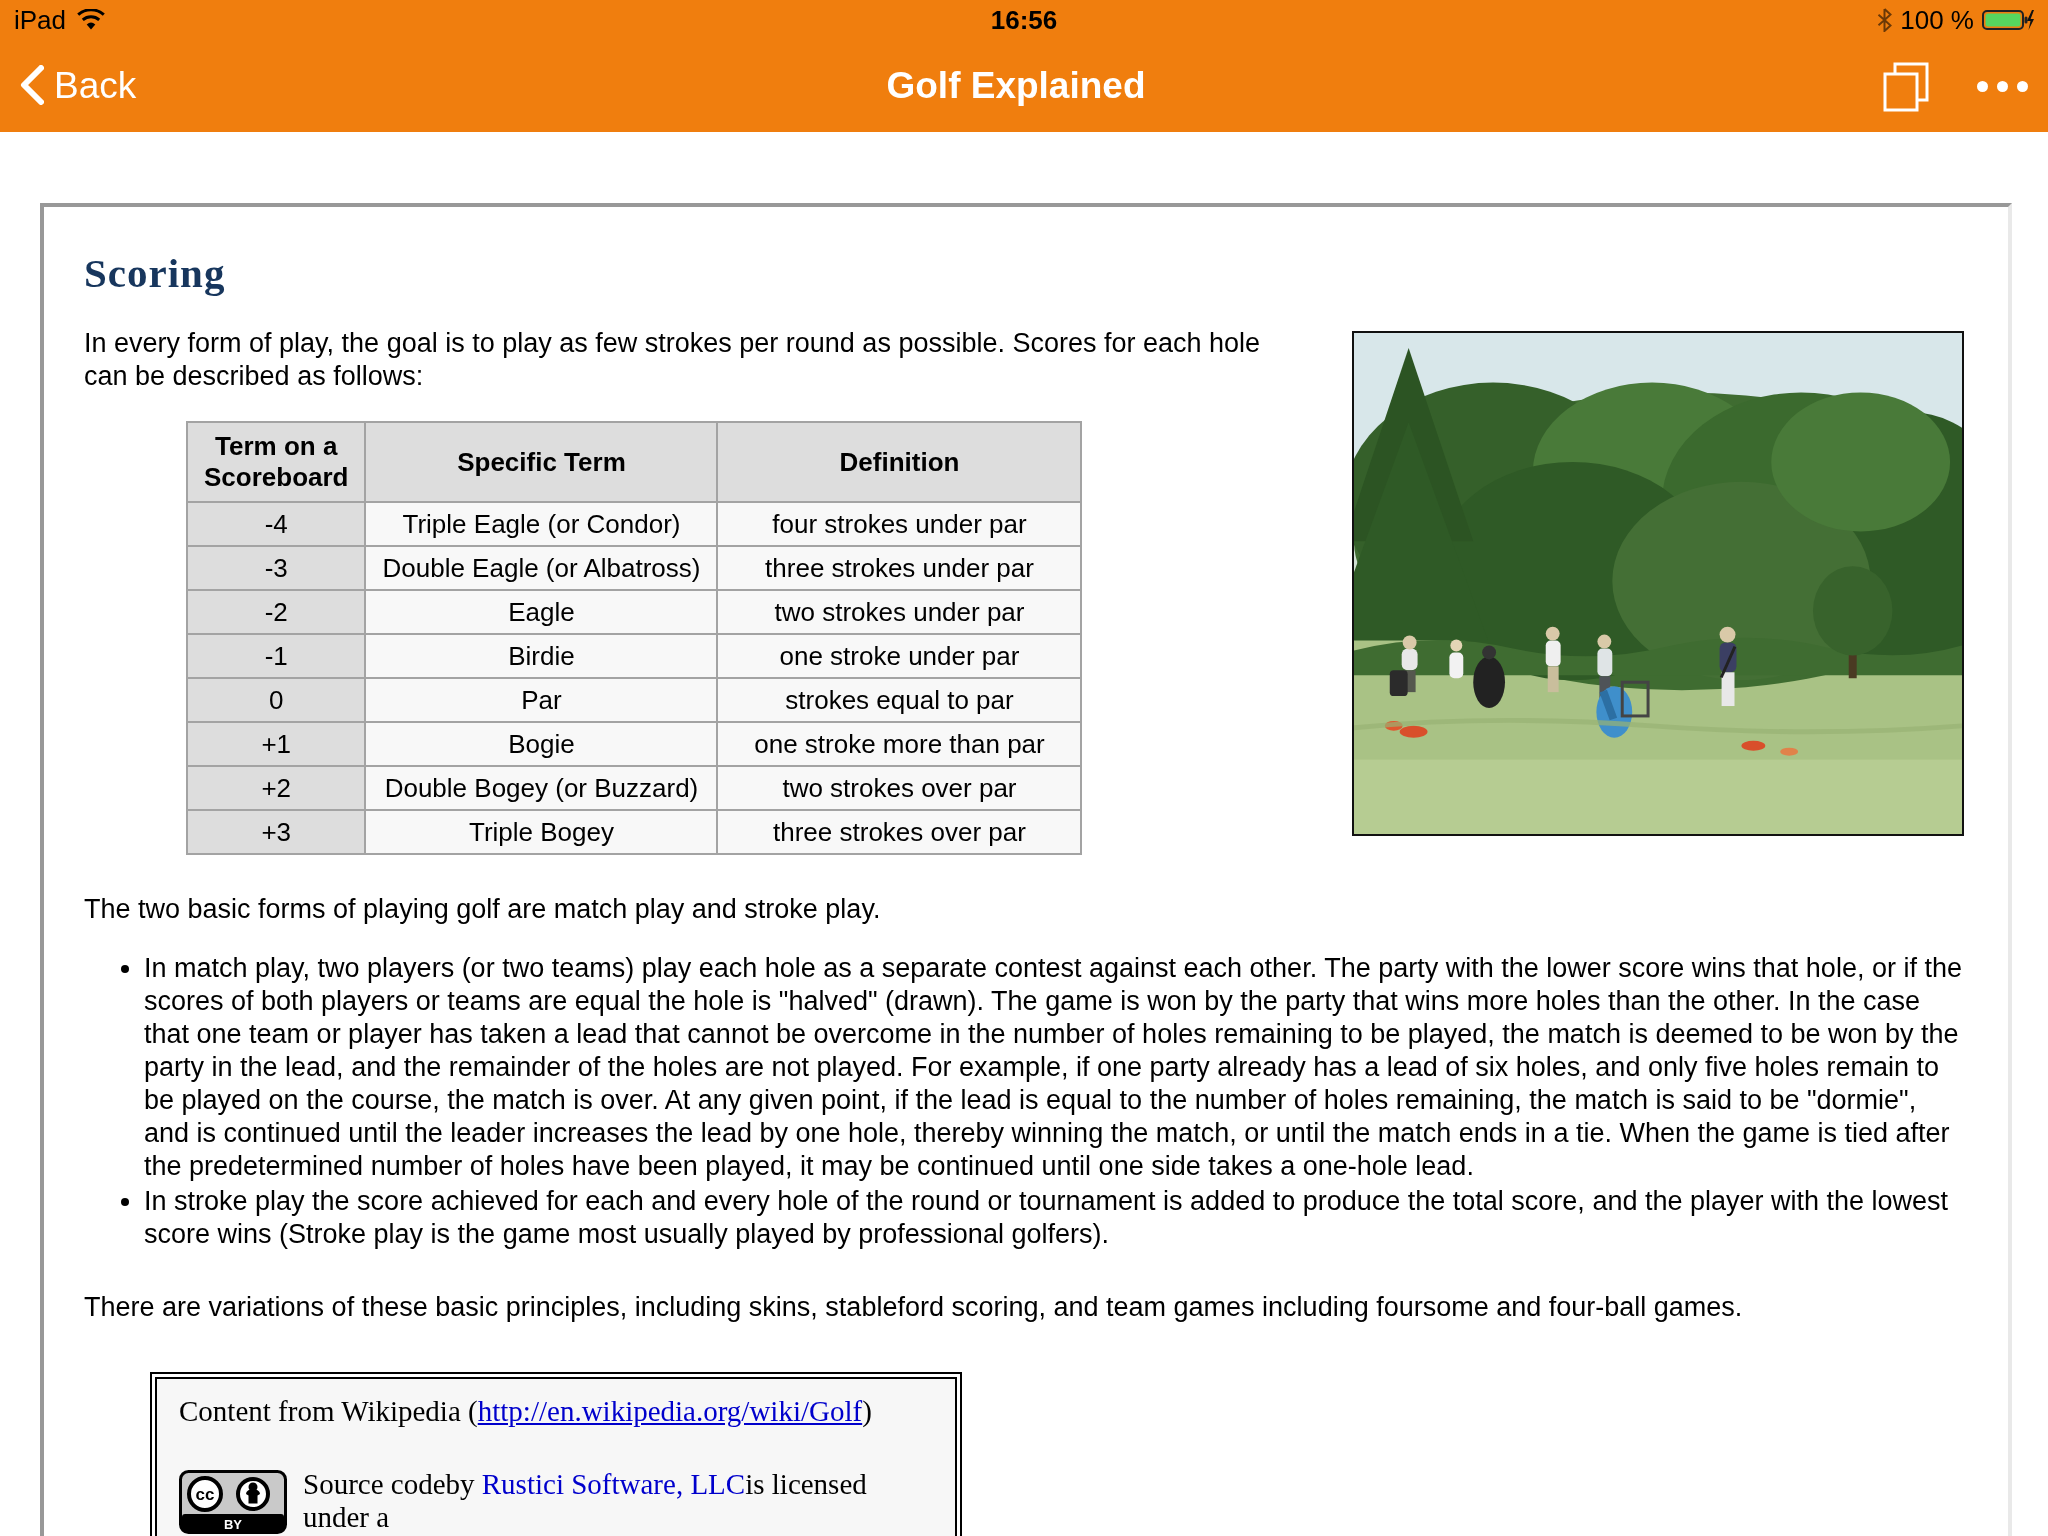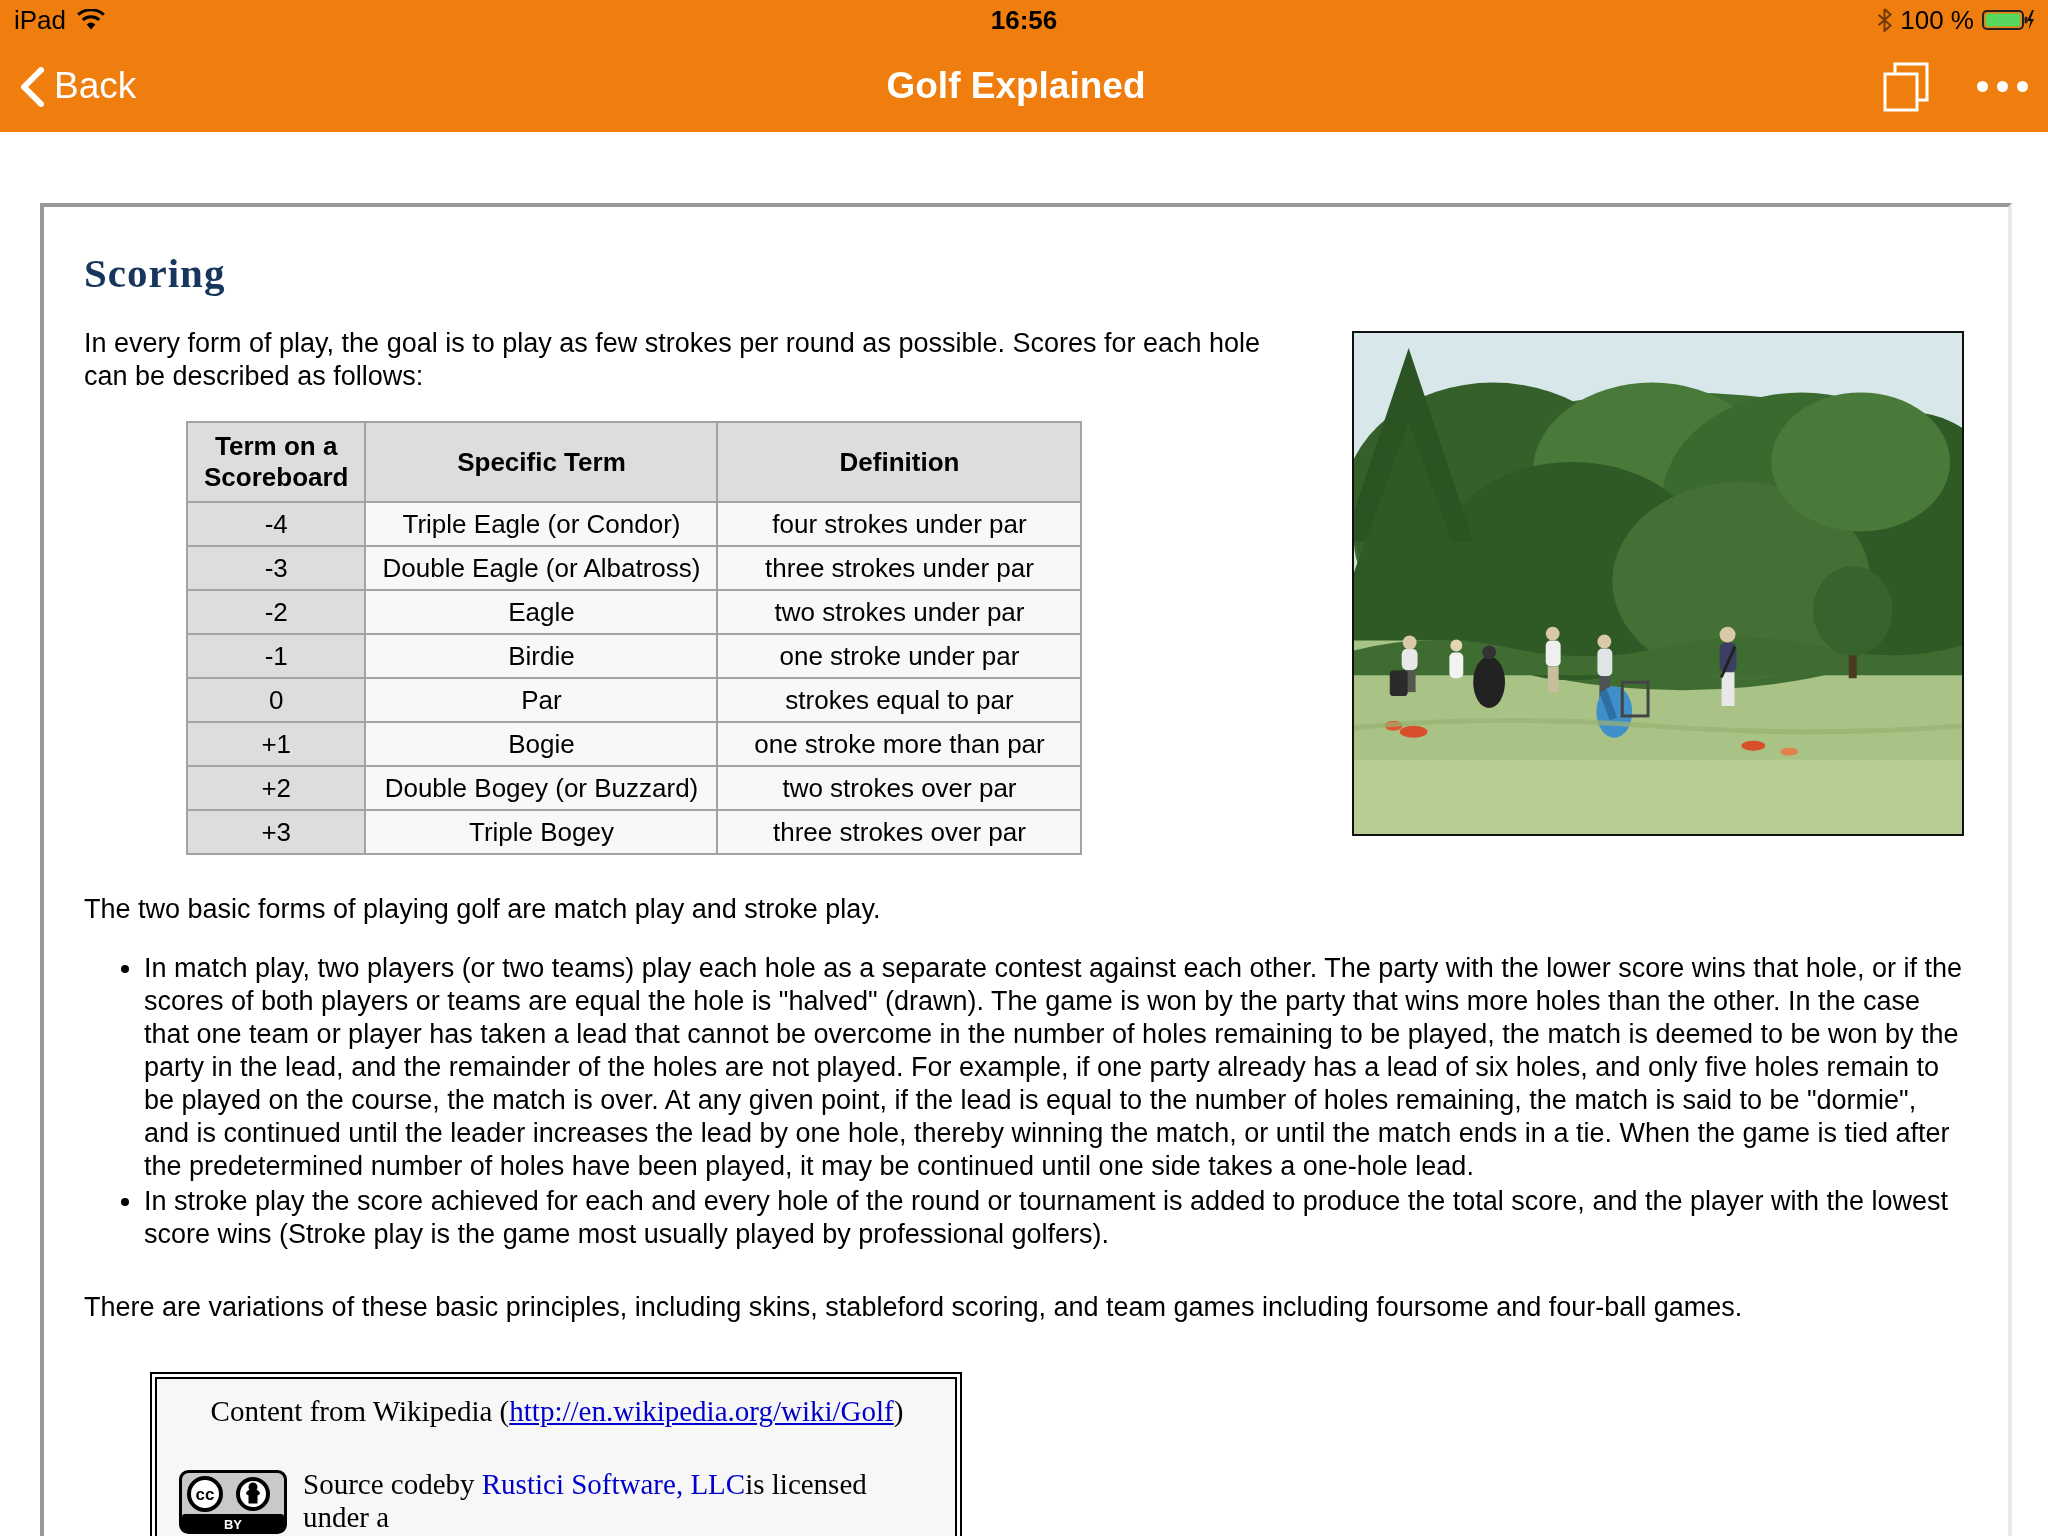--- a/index.html
+++ b/index.html
@@ -16,21 +16,21 @@
     font-family:"Liberation Sans",sans-serif;color:#000;}
   
   .status-bar{height:40px;background:var(--accent);display:flex;align-items:center;
     padding:8px 14px;font-size:26px;color:#000;position:relative;}
   .sb-left{display:flex;align-items:center;gap:10px;}
   .sb-center{position:absolute;left:0;right:0;text-align:center;font-weight:bold;}
   .sb-right{margin-left:auto;display:flex;align-items:center;gap:8px;}
   
   .nav-bar{height:92px;background:var(--accent);display:flex;align-items:center;
     padding:0 20px;position:relative;color:#fff;}
-  .nav-back{display:flex;align-items:flex-end;gap:10px;font-size:37px;cursor:pointer;}
+  .nav-back{display:flex;align-items:flex-start;gap:10px;font-size:37px;cursor:pointer;}
   .nav-title{position:absolute;left:0;right:16px;text-align:center;font-size:37px;font-weight:bold;pointer-events:none;}
   .nav-right{margin-left:auto;display:flex;align-items:center;gap:44px;z-index:2;}
   .dots{display:flex;gap:9px;}
   .dots i{width:11px;height:11px;border-radius:50%;background:#fff;display:block;}
   
   .card{margin:71px 36px 0 40px;background:#fff;min-height:1500px;
     border:4px solid;border-color:#989898 #E9E9E9 #E9E9E9 #989898;
     padding:42px 44px 60px 40px;}
   h1{font-family:"Liberation Serif",serif;font-size:41px;color:var(--heading);
     margin:0 0 30px 0;letter-spacing:1px;}
@@ -49,21 +49,21 @@
   table.score td:first-child{background:var(--tablehead);}
   
   ul.forms{margin:26px 0 0 0;padding-left:60px;font-size:27px;line-height:33px;}
   ul.forms li{margin:0 0 2px 0;}
   p.variations{margin:40px 0 48px 0;font-size:27px;line-height:33px;}
   
   .license-outer{width:812px;margin-left:66px;border:2px solid #000;background:#fff;padding:3px;}
   .license-inner{border:2px solid #000;background:#F7F7F7;padding:16px 20px 22px 22px;
     font-family:"Liberation Serif",serif;font-size:29px;}
   .license-inner a{color:var(--link);}
-  .lic-line1{margin:0 0 40px 0;text-align:center;}
+  .lic-line1{margin:0 0 40px 0;}
   .lic-row{display:flex;align-items:flex-end;gap:16px;}
   .lic-row a{text-decoration:none;}
   .cc-badge{flex:0 0 auto;display:block;}
   
   .icon{display:block;}
 </style>
 </head>
 <body>
 
 <div class="status-bar">

